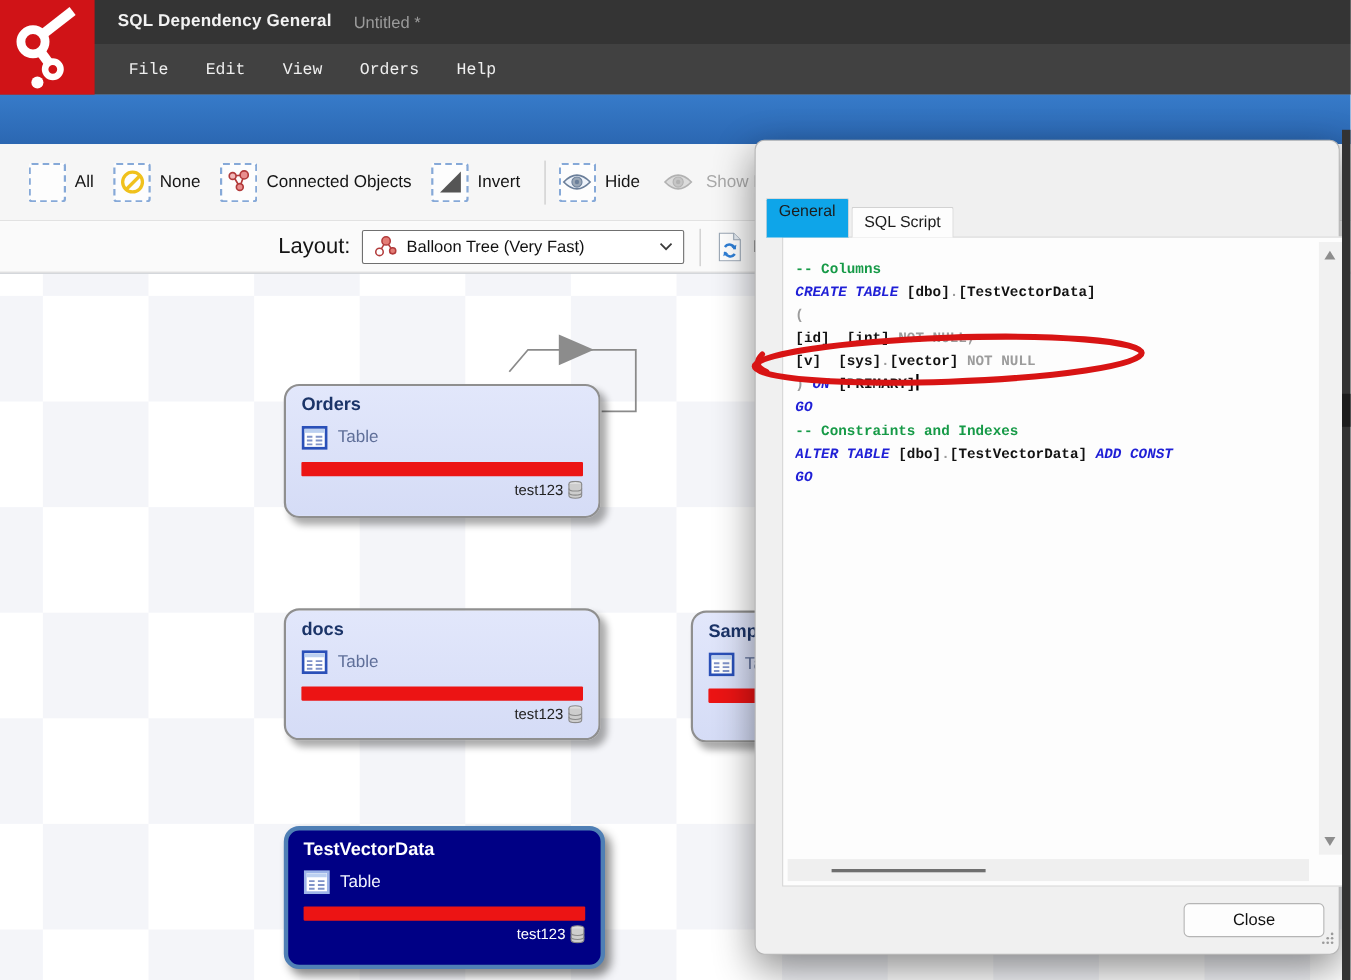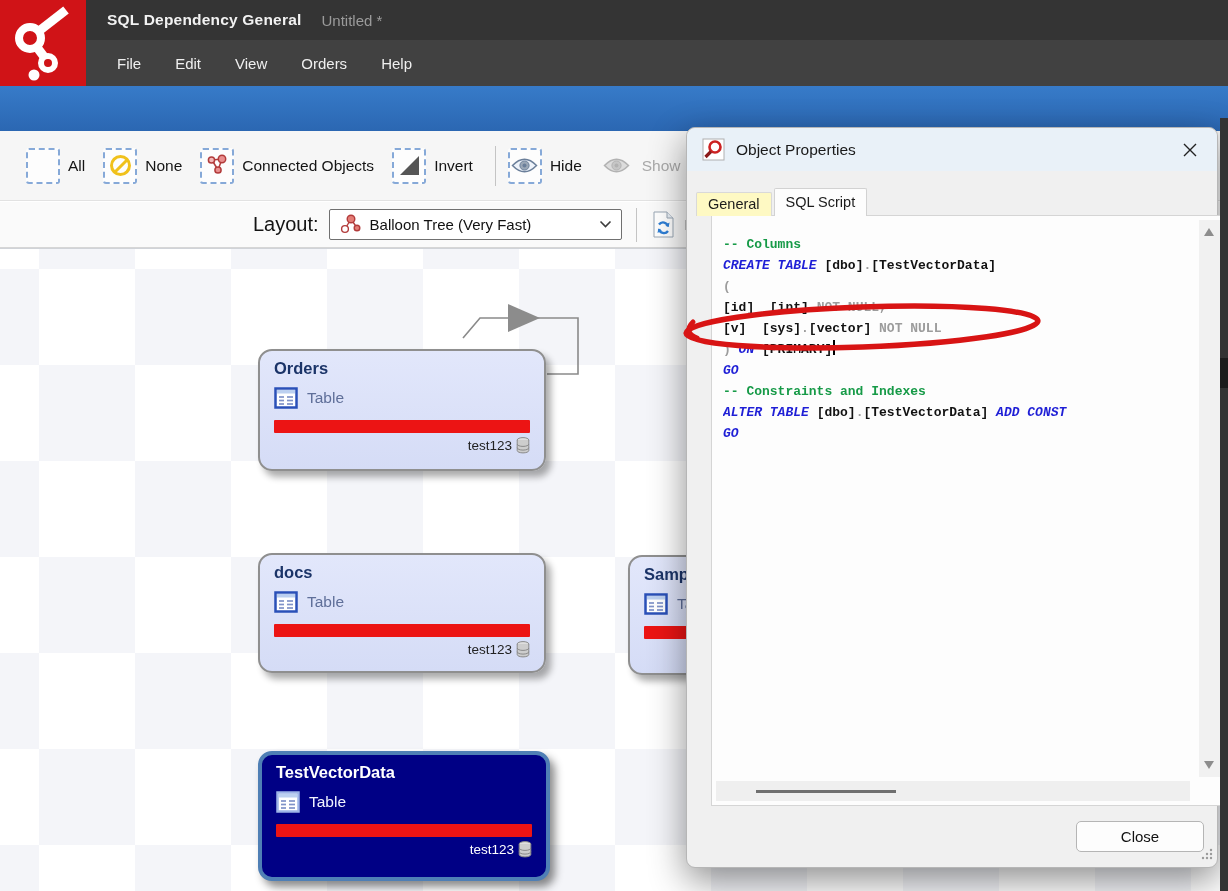--- a/index.html
+++ b/index.html
@@ -7,21 +7,21 @@
   .screen{position:relative;width:1228px;height:891px;overflow:hidden;
           font-family:"Liberation Sans",sans-serif;background:#fff;}
 
   
   .titlebar{position:absolute;left:0;top:0;width:1228px;height:86px;background:#383838;}
   .tb-top{position:absolute;left:0;top:0;width:100%;height:40px;background:#343434;
           display:flex;align-items:center;padding-left:107px;}
   .app-title{color:#f2f2f2;font-size:15.5px;font-weight:600;letter-spacing:.2px;}
   .doc-title{color:#9b9b9b;font-size:15px;margin-left:20px;}
   .menubar{position:absolute;left:0;top:40px;width:100%;height:46px;background:#414141;
-           display:flex;align-items:center;padding-left:107px;gap:14px;}
+           display:flex;align-items:center;padding-left:107px;gap:14px;font-family:Liberation Mono, monospace;}
   .menu-item{color:#efefef;font-size:15px;padding:6px 10px;cursor:default;}
   .logo{position:absolute;left:0;top:0;width:86px;height:86px;background:#d01317;z-index:5;
         display:flex;align-items:center;justify-content:center;}
 
   
   .blueband{position:absolute;left:0;top:86px;width:1228px;height:45px;
             background:linear-gradient(#377bc9,#2b67b2);}
 
   
   .toolbar{position:absolute;left:0;top:131px;width:1228px;height:70px;background:#f6f6f6;
@@ -72,21 +72,21 @@
 
   
   .dialog{position:absolute;left:686px;top:127px;width:532px;height:741px;z-index:20;
           background:#f0f0f0;border:1px solid #b6b6b6;border-radius:9px;
           box-shadow:0 12px 36px rgba(0,0,0,.45);}
   .dlg-titlebar{position:absolute;left:0;top:0;width:100%;height:43px;background:#e9f1f8;
                 border-radius:9px 9px 0 0;display:flex;align-items:center;padding:0 15px;}
   .dlg-title{font-size:15.5px;color:#1a1a1a;margin-left:11px;}
   .dlg-close{margin-left:auto;background:none;border:none;padding:4px;cursor:pointer;display:flex;}
   .tabs{position:absolute;left:9px;top:60px;height:28px;display:flex;align-items:flex-end;z-index:3;}
-  .tab{height:24px;line-height:23px;padding:0 11px;font-size:14.5px;color:#1c1c1c;background:#fef9c3;
+  .tab{height:36px;line-height:23px;padding:0 11px;font-size:14.5px;color:#1c1c1c;background:#0ea5e9;
        border:1px solid #d9d9d9;border-bottom:none;border-radius:2px 2px 0 0;margin-right:2px;cursor:pointer;}
   .tab.active{height:28px;line-height:27px;background:#fdfdfd;border-color:#d2d2d2;}
   .page{position:absolute;left:24px;top:87px;width:514px;height:591px;background:#fdfdfd;
         border:1px solid #d5d5d5;}
   .code{position:absolute;left:11px;top:6px;right:36px;bottom:30px;overflow:hidden;
         font-family:"Liberation Mono","DejaVu Sans Mono",monospace;font-size:13px;font-weight:700;
         line-height:21px;white-space:pre;padding-top:12px;cursor:text;}
   .tk-kw{color:#1f1fd6;font-style:italic;} .tk-cm{color:#169a47;} .tk-id{color:#121212;} .tk-gr{color:#9c9c9c;}
   .caret{display:inline-block;width:1.5px;height:15px;background:#000;vertical-align:-2px;margin-left:1px;}
   .vscroll{position:absolute;right:4px;top:4px;width:21px;bottom:28px;background:#f1f1f1;}
@@ -332,35 +332,20 @@
               <ellipse cx="7" cy="3" rx="5.8" ry="2.4" fill="#dedede" stroke="#8a8a8a"></ellipse>
               <path d="M1.2 3 v10.5 c0 1.4 2.6 2.4 5.8 2.4 s5.8-1 5.8-2.4 V3" fill="#cdcdcd" stroke="#8a8a8a"></path>
               <path d="M1.2 7 c0 1.4 2.6 2.4 5.8 2.4 s5.8-1 5.8-2.4 M1.2 10.7 c0 1.4 2.6 2.4 5.8 2.4 s5.8-1 5.8-2.4" fill="none" stroke="#8a8a8a"></path>
             </svg>
           </div>
         </div>
       </div>
   </div>
 
   <aside class="dialog">
-    <div class="dlg-titlebar">
-      <span style="display:flex">
-        <svg width="23" height="23" viewBox="0 0 23 23">
-          <rect x="1" y="1" width="21" height="21" fill="#fff" stroke="#b0b0b0"></rect>
-          <circle cx="13" cy="9" r="5.5" fill="#fff" stroke="#cc2222" stroke-width="2.6"></circle>
-          <line x1="9" y1="13.5" x2="3.5" y2="19" stroke="#8b1a1a" stroke-width="3.2"></line>
-        </svg>
-      </span>
-      <span class="dlg-title">Object Properties</span>
-      <button class="dlg-close" aria-label="close">
-        <svg width="16" height="16" viewBox="0 0 16 16">
-            <path d="M2 2 L14 14 M14 2 L2 14" stroke="#222" stroke-width="1.4"></path>
-          </svg>
-      </button>
-    </div>
 
     <div class="tabs" id="tabs">
         <div class="tab">General</div>
         <div class="tab active">SQL Script</div>
       </div>
 
     <div class="page">
       <div class="code" id="sql-code"><div class="sql-line"><span class="tk-cm">-- Columns</span></div><div class="sql-line"><span class="tk-kw">CREATE TABLE</span><span class="tk-id"> [dbo]</span><span class="tk-gr">.</span><span class="tk-id">[TestVectorData]</span></div><div class="sql-line"><span class="tk-gr">(</span></div><div class="sql-line"><span class="tk-id">[id]  [int]</span><span class="tk-gr"> NOT NULL,</span></div><div class="sql-line"><span class="tk-id">[v]  [sys]</span><span class="tk-gr">.</span><span class="tk-id">[vector]</span><span class="tk-gr"> NOT NULL</span></div><div class="sql-line"><span class="tk-gr">) </span><span class="tk-kw">ON</span><span class="tk-id"> [PRIMARY]</span><span class="caret"></span></div><div class="sql-line"><span class="tk-kw">GO</span></div><div class="sql-line"><span class="tk-cm">-- Constraints and Indexes</span></div><div class="sql-line"><span class="tk-kw">ALTER TABLE</span><span class="tk-id"> [dbo]</span><span class="tk-gr">.</span><span class="tk-id">[TestVectorData] </span><span class="tk-kw">ADD CONST</span></div><div class="sql-line"><span class="tk-kw">GO</span></div></div>
       <div class="vscroll">
         <span class="arr up"></span>

